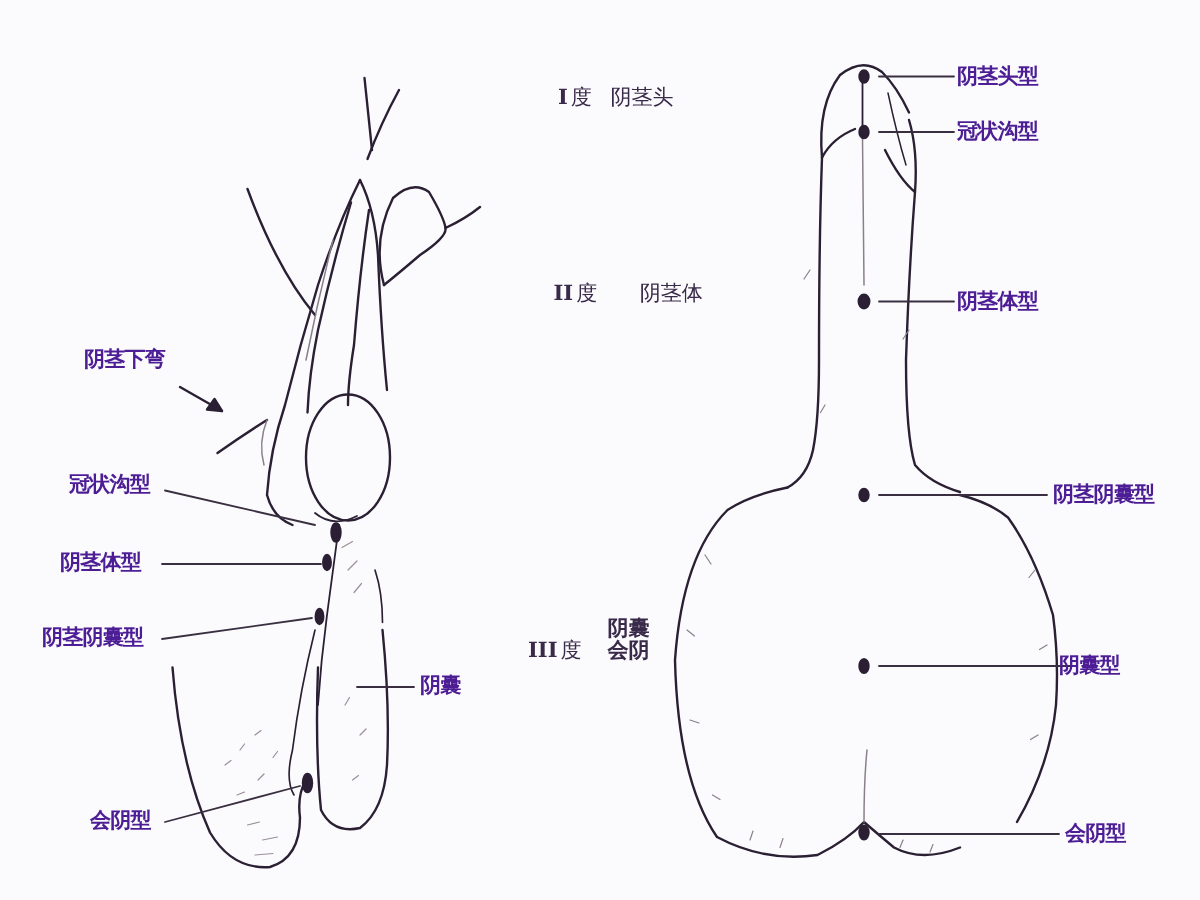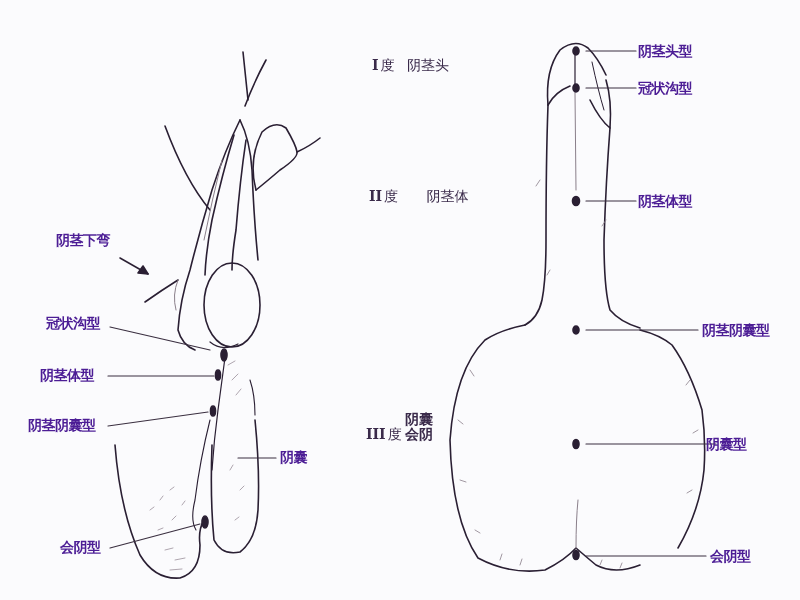--- a/index.html
+++ b/index.html
@@ -161,21 +161,21 @@
 <div class="lbl" style="left:60px;top:540px;">会阴型</div>
 
 <div class="grade" style="left:372px;top:58px;">
   <span class="num">I</span><span>度</span>
   <span style="margin-left:8px;">阴茎头</span>
 </div>
 <div class="grade" style="left:369px;top:189px;">
   <span class="num">II</span><span>度</span>
   <span style="margin-left:8px;padding-left:16px;">阴茎体</span>
 </div>
-<div class="grade" style="left:366px;top:427px;">
+<div class="grade" style="left:352px;top:427px;">
   <span class="num">III</span><span>度</span>
 </div>
 <div class="stack" style="left:405px;top:412px;">
   <div>阴囊</div>
   <div>会阴</div>
 </div>
 
 <div class="lbl" style="left:638px;top:44px;">阴茎头型</div>
 <div class="lbl" style="left:638px;top:81px;">冠状沟型</div>
 <div class="lbl" style="left:638px;top:194px;">阴茎体型</div>

